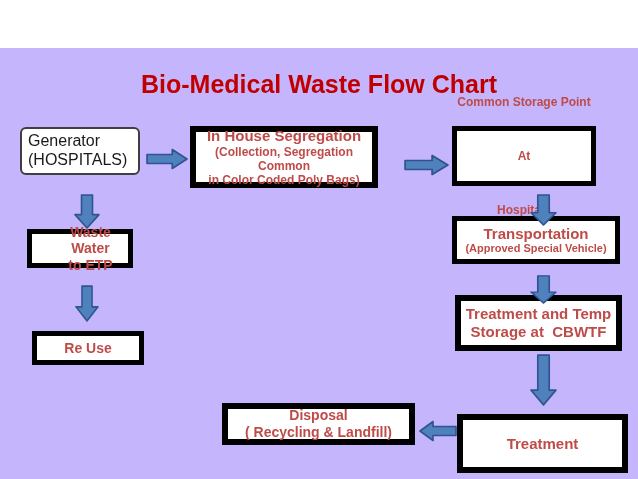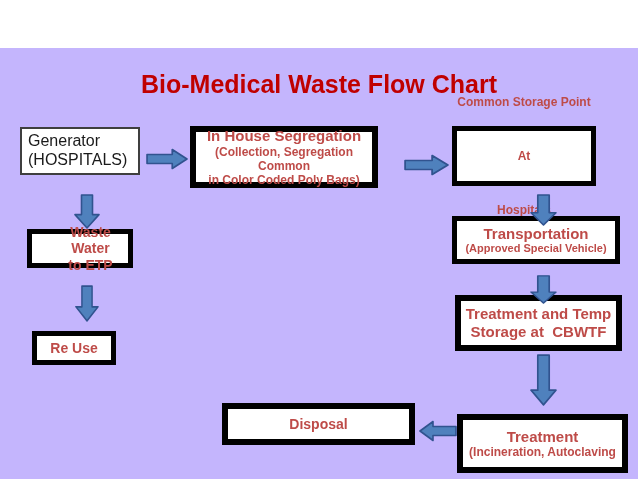--- a/index.html
+++ b/index.html
@@ -46,21 +46,21 @@
     stroke-linejoin:round;
   }
 </style>
 </head>
 <body>
 
 <div class="stage">
 
   <div class="page-title">Bio-Medical Waste Flow Chart</div>
 
-  <div class="node plain" style="left:20px;top:79px;width:120px;height:48px;">
+  <div class="node plain" style="left:20px;top:79px;width:120px;height:48px;border-radius:6px;">
     <div class="t gen">Generator</div>
     <div class="t gen">(HOSPITALS)</div>
   </div>
 
   <div class="node thick" style="left:190px;top:78px;width:188px;height:62px;">
     <div class="t lg">In House Segregation</div>
     <div class="t sm">(Collection, Segregation Common</div>
     <div class="t sm">in Color Coded Poly Bags)</div>
   </div>
 
@@ -75,33 +75,33 @@
     <div class="t xs">(Approved Special Vehicle)</div>
   </div>
 
   <div class="node thick" style="left:455px;top:247px;width:167px;height:56px;">
     <div class="t lg">Treatment and Temp</div>
     <div class="t lg">Storage at  CBWTF</div>
   </div>
 
   <div class="node thick" style="left:457px;top:366px;width:171px;height:59px;">
     <div class="t lg">Treatment</div>
-    <div class="t sm">(Incineration, Autoclaving</div>
   </div>
 
   <div class="node thick" style="left:222px;top:355px;width:193px;height:42px;">
     <div class="t md">Disposal</div>
+    <div class="t md">( Recycling &amp; Landfill)</div>
   </div>
 
   <div class="node mid" style="left:27px;top:181px;width:106px;height:39px;padding-left:21px;">
     <div class="t md">Waste Water</div>
     <div class="t md">to ETP</div>
   </div>
 
-  <div class="node mid" style="left:32px;top:283px;width:84px;height:34px;">
+  <div class="node mid" style="left:32px;top:283px;width:112px;height:34px;">
     <div class="t md">Re Use</div>
   </div>
 
   <svg class="arrow" style="left:146px;top:100px;" width="42" height="22" viewBox="0 0 40 22" preserveAspectRatio="none">
     <polygon points="1,6.5 25,6.5 25,1.5 39,11 25,20.5 25,15.5 1,15.5"></polygon>
   </svg>
 
   <svg class="arrow" style="left:404px;top:106px;" width="45" height="22" viewBox="0 0 40 22" preserveAspectRatio="none">
     <polygon points="1,6.5 25,6.5 25,1.5 39,11 25,20.5 25,15.5 1,15.5"></polygon>
   </svg>

